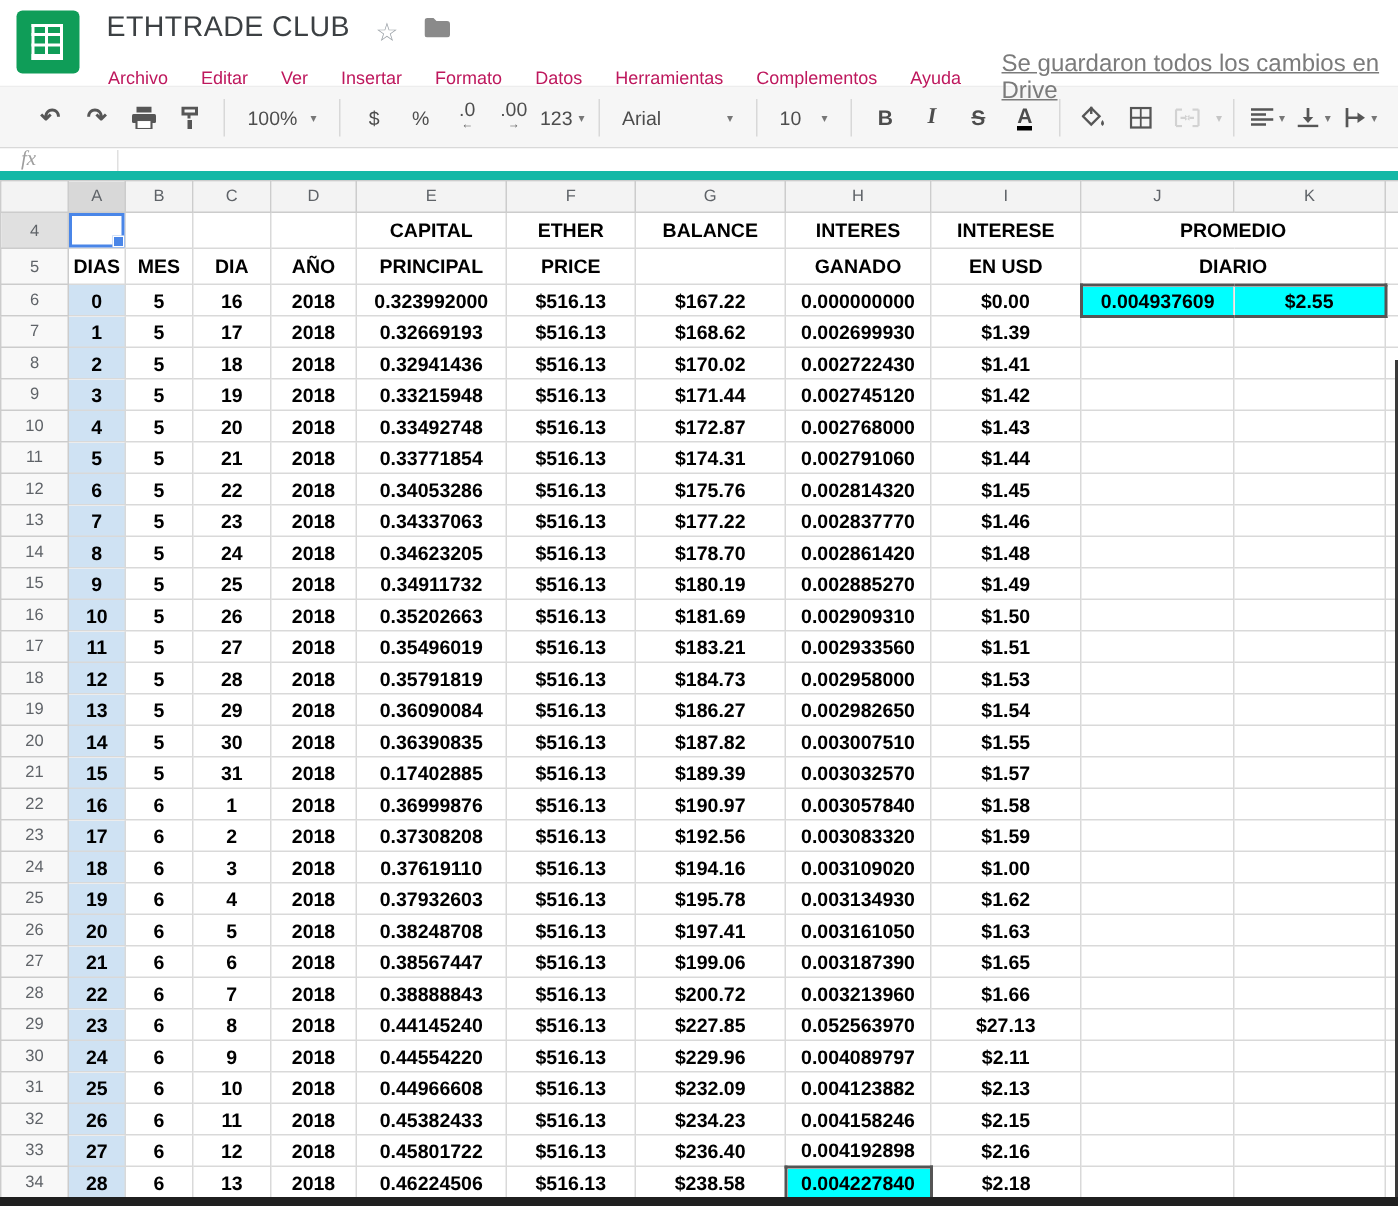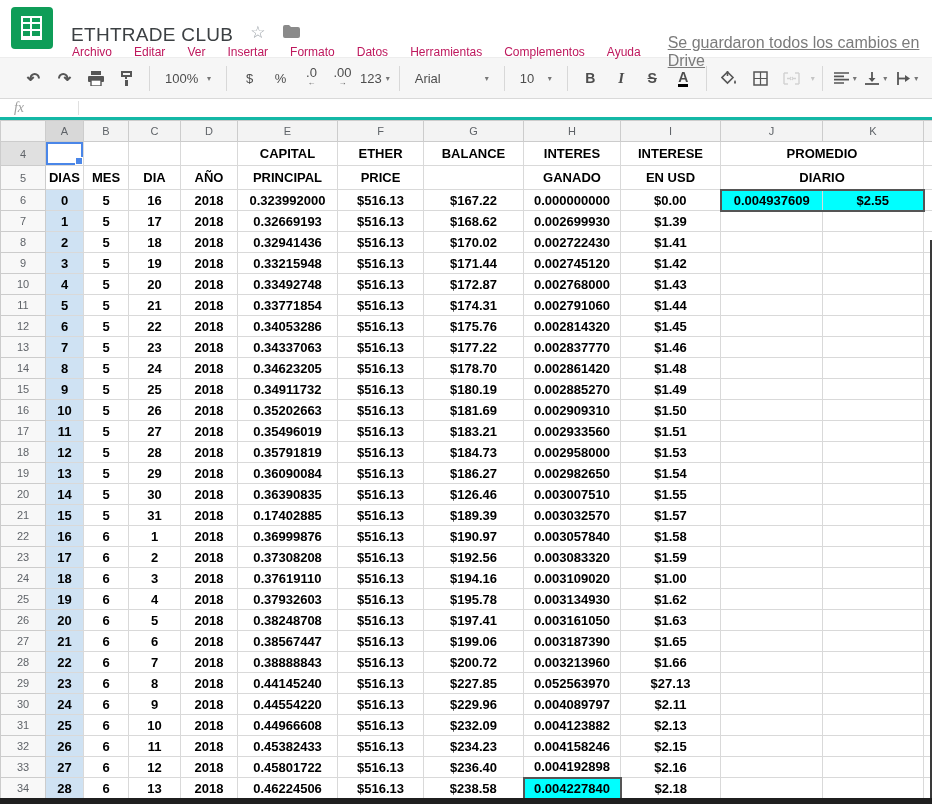--- a/index.html
+++ b/index.html
@@ -14,21 +14,21 @@
   .logo::after { content:""; position: absolute; left: 10px; top: 9px; width: 21px; height: 24px;
     background:
       linear-gradient(#fff,#fff) 0 6px/21px 2px no-repeat,
       linear-gradient(#fff,#fff) 0 13px/21px 2px no-repeat,
       linear-gradient(#fff,#fff) 0 20px/21px 2px no-repeat,
       linear-gradient(#fff,#fff) 9px 0/2px 24px no-repeat,
       linear-gradient(#fff,#fff) 0 0/2px 24px no-repeat,
       linear-gradient(#fff,#fff) 19px 0/2px 24px no-repeat,
       linear-gradient(#fff,#fff) 0 0/21px 2px no-repeat,
       linear-gradient(#fff,#fff) 0 22px/21px 2px no-repeat; }
-  .titlerow { position: absolute; left: 71px; top: 24px; display: flex; align-items: flex-start; gap: 17px; }
+  .titlerow { position: absolute; left: 71px; top: 8px; display: flex; align-items: flex-end; gap: 17px; }
   .doc-title { font-size: 19px; color: #3c4043; letter-spacing: .3px; }
   .star { font-size: 17px; color: #9aa0a6; line-height: 1; }
   .menubar { position: absolute; left: 61px; top: 34px; display: flex; align-items: center; }
   .menu-item { padding: 2px 11px; font-size: 12px; color: #be185d; cursor: default; }
   .saved-link { margin-left: 16px; font-size: 16px; color: #7b7b7b; text-decoration: underline; }
 
   
   .toolbar { height: 42px; background: #f6f6f6; border-top: 1px solid #ededed;
     border-bottom: 1px solid #d9d9d9; display: flex; align-items: center; padding-left: 18px; }
   .tsep { width: 1px; height: 25px; background: #d8d8d8; margin: 0 7px; flex: none; }
@@ -43,21 +43,21 @@
   .sizedd { width: 44px; }
   .numfmt { display: flex; flex-direction: column; align-items: center; line-height: 10px; }
   .numfmt .arrow { font-size: 8px; color: #555; }
   .b-label { font-weight: bold; font-size: 14px; }
   .i-label { font-style: italic; font-family: "Liberation Serif", serif; font-size: 15px; font-weight: bold; }
   .s-label { text-decoration: line-through; font-weight: bold; font-size: 14px; }
   .a-label { font-weight: bold; font-size: 14px; border-bottom: 3px solid #000; line-height: 14px; }
   .disabled { opacity: .38; }
 
   
-  .fxbar { height: 21px; background: #fff; border-bottom: 3px solid #14b8a6;
+  .fxbar { height: 21px; background: #fff; border-bottom: 6px solid #14b8a6;
     display: flex; align-items: center; gap: 40px; }
   .fx { width: 38px; text-align: center; color: #9e9e9e; font-style: italic;
     font-family: "Liberation Serif", serif; font-size: 14px; }
   .fxdiv { width: 1px; height: 14px; background: #e0e0e0; }
   .fxinput { flex: 1; height: 100%; }
 
   
   .gridwrap { position: relative; }
   table { border-collapse: collapse; table-layout: fixed; width: 932px; }
   td { border: 1px solid #d9d9d9; overflow: hidden; white-space: nowrap; text-align: center;
@@ -494,21 +494,21 @@
             <td class="filler"></td>
           </tr>
           <tr>
             <td class="rh">20</td>
             <td class="colA">14</td>
             <td>5</td>
             <td>30</td>
             <td>2018</td>
             <td>0.36390835</td>
             <td>$516.13</td>
-            <td>$126.46</td>
+            <td>$187.82</td>
             <td>0.003007510</td>
             <td>$1.55</td>
             <td></td>
             <td></td>
             <td class="filler"></td>
           </tr>
           <tr>
             <td class="rh">21</td>
             <td class="colA">15</td>
             <td>5</td>

